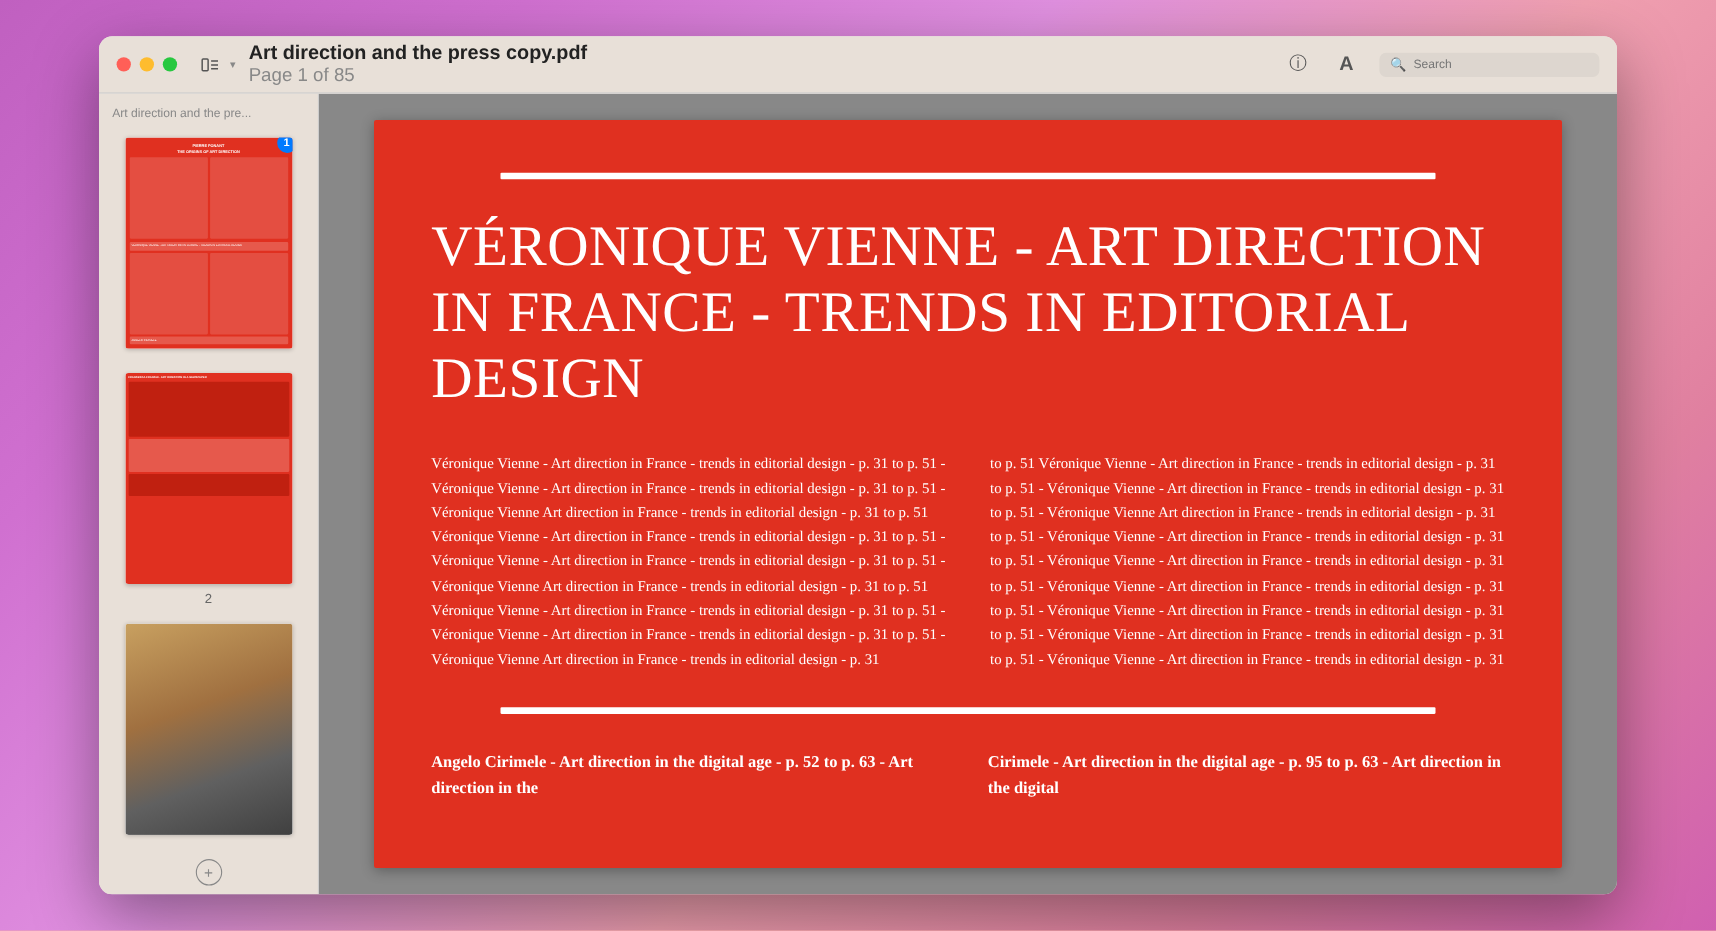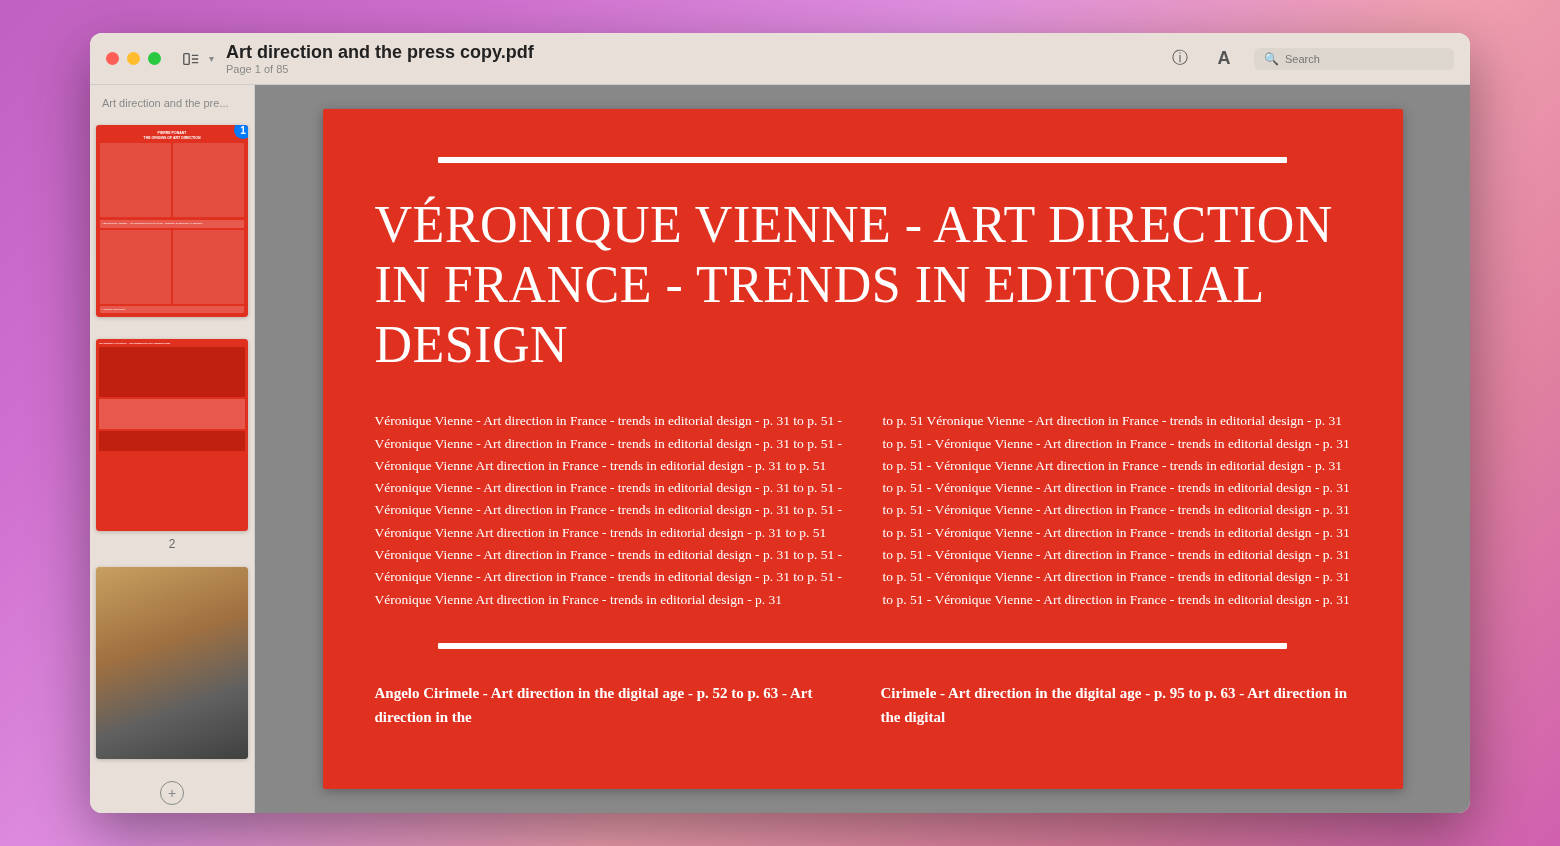--- a/index.html
+++ b/index.html
@@ -87,21 +87,21 @@
       flex: 1;
     }
 
     .title-main {
       font-size: 18px;
       font-weight: 600;
       color: #222;
     }
 
     .title-sub {
-      font-size: 11px;
+      font-size: 17px;
       color: #888;
     }
 
     .titlebar-actions {
       display: flex;
       align-items: center;
       gap: 16px;
     }
 
     .titlebar-icon-btn {
@@ -143,21 +143,21 @@
 
     
     .main-area {
       display: flex;
       flex: 1;
       overflow: hidden;
     }
 
     
     .sidebar {
-      width: 165px;
+      width: 200px;
       background: #e8e0d8;
       border-right: 1px solid #ccc;
       overflow-y: auto;
       flex-shrink: 0;
       padding-top: 8px;
     }
 
     .sidebar-header {
       font-size: 11px;
       color: #888;

